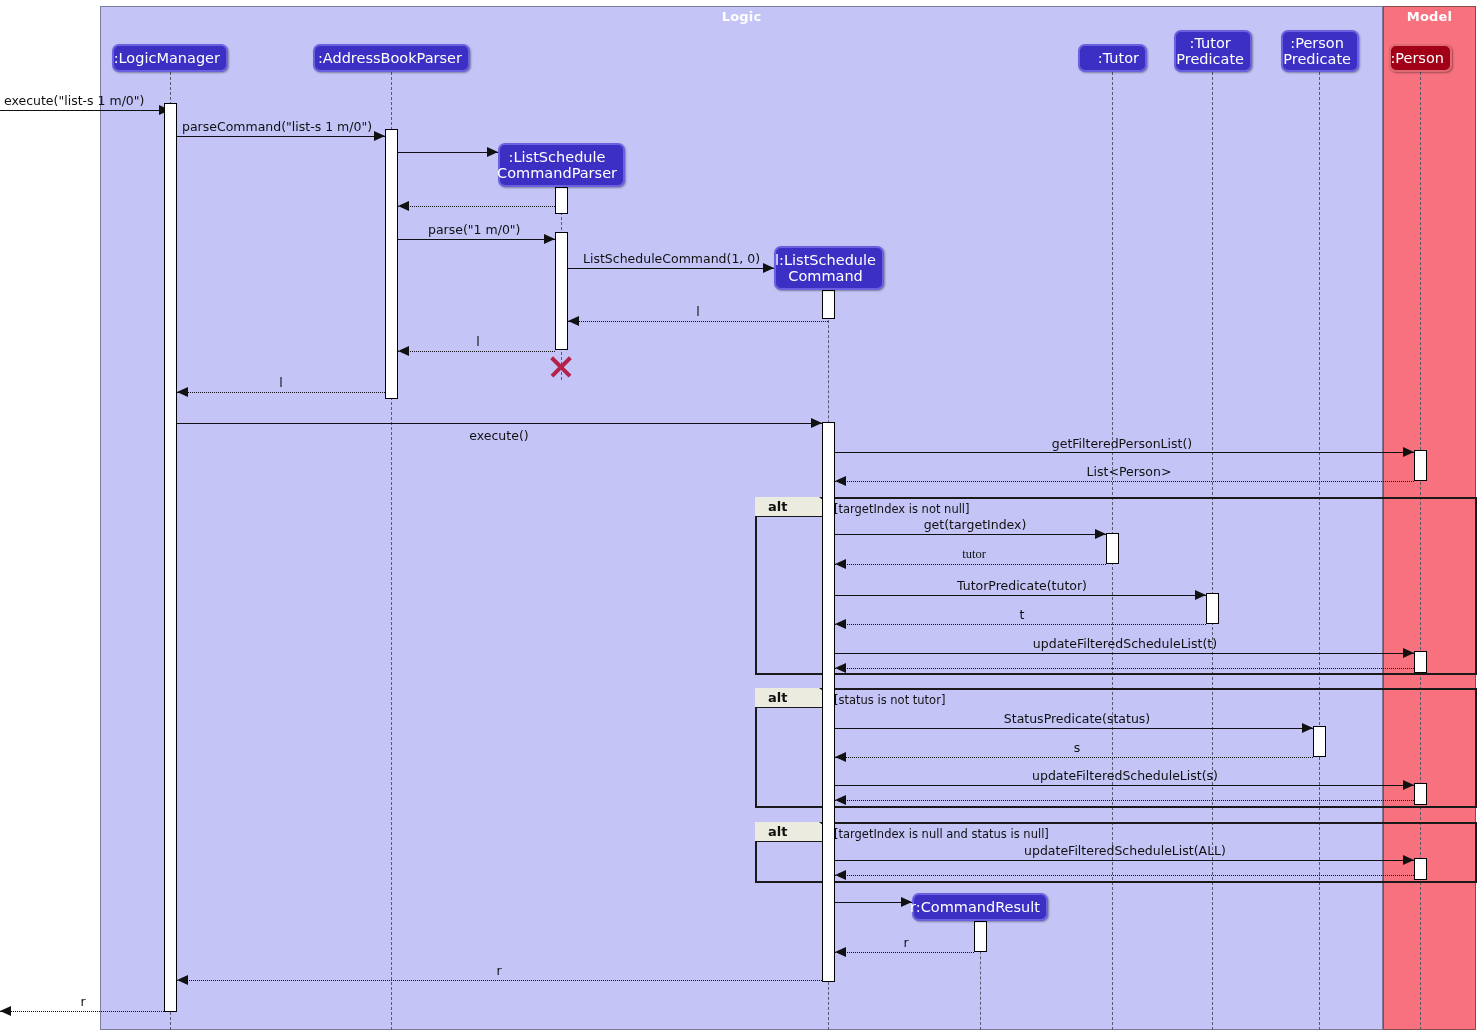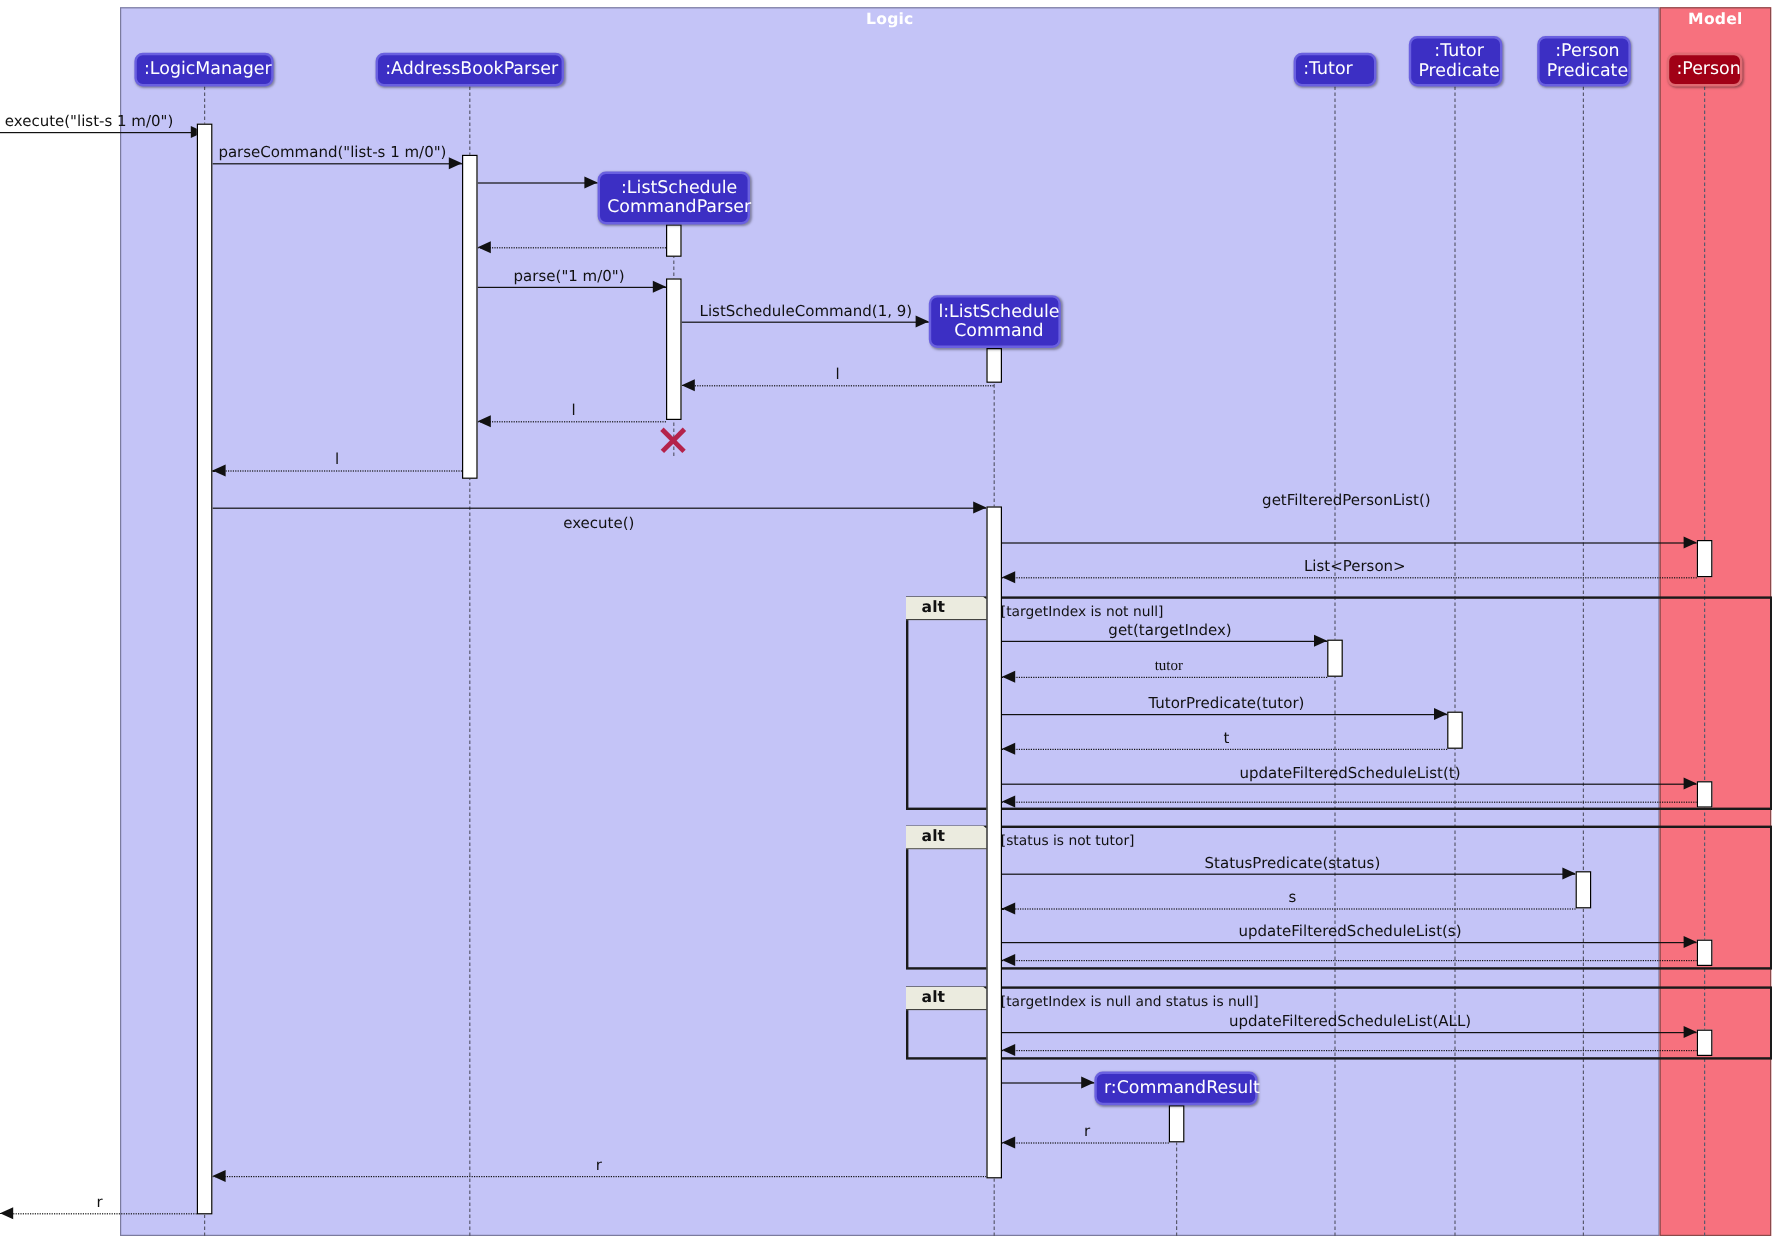--- a/index.html
+++ b/index.html
@@ -10,21 +10,21 @@
   .region{position:absolute;box-sizing:border-box;border:1px solid #7b7b9e;}
   .region-logic{background:#c4c4f7;}
   .region-model{background:#f7717e;border-color:#8a4a4a;}
   .region-title{position:absolute;color:#ffffff;font-weight:bold;font-size:13px;
                 text-align:center;letter-spacing:0.2px;}
 
   
   .pbox{position:absolute;box-sizing:border-box;background:#3c2fc4;color:#ffffff;
         border:2px solid #6a60e0;border-radius:7px;text-align:center;
         font-size:14.5px;line-height:16px;font-weight:500;
-        display:flex;align-items:center;justify-content:flex-start;
+        display:flex;align-items:center;justify-content:flex-end;
         padding:3px 6px;box-shadow:1px 1px 2px rgba(0,0,0,.35);}
   .pbox.model{background:#a10016;border-color:#e06a72;}
 
   
   .lifeline{position:absolute;width:0;border-left:1px dashed #5a5a6e;}
 
   
   .act{position:absolute;background:#ffffff;border:1.6px solid #000000;box-sizing:border-box;}
 
   
@@ -95,36 +95,36 @@
       <div class="msg-label" style="top: 119px; left: 182px;">parseCommand("list-s 1 m/0")</div>
       <div class="msg-line" style="left: 398px; top: 152px; width: 100px;"></div>
       <div class="arrowR" style="top: 147px; left: 487px;"></div>
       <div class="msg-line ret" style="left: 398px; top: 206px; width: 163px;"></div>
       <div class="arrowL" style="top: 201px; left: 398px;"></div>
       <div class="msg-line" style="left: 398px; top: 239px; width: 157px;"></div>
       <div class="arrowR" style="top: 234px; left: 544px;"></div>
       <div class="msg-label" style="top: 222px; left: 428px;">parse("1 m/0")</div>
       <div class="msg-line" style="left: 568px; top: 268px; width: 206px;"></div>
       <div class="arrowR" style="top: 263px; left: 763px;"></div>
-      <div class="msg-label" style="top: 251px; left: 583px;">ListScheduleCommand(1, 9)</div>
+      <div class="msg-label" style="top: 251px; left: 583px;">ListScheduleCommand(1, 0)</div>
       <div class="msg-line ret" style="left: 568px; top: 321px; width: 260px;"></div>
       <div class="arrowL" style="top: 316px; left: 568px;"></div>
       <div class="msg-label" style="top: 304px; left: 498px; width: 400px;">l</div>
       <div class="msg-line ret" style="left: 398px; top: 351px; width: 157px;"></div>
       <div class="arrowL" style="top: 346px; left: 398px;"></div>
       <div class="msg-label" style="top: 334px; left: 278px; width: 400px;">l</div>
       <div class="msg-line ret" style="left: 177px; top: 392px; width: 208px;"></div>
       <div class="arrowL" style="top: 387px; left: 177px;"></div>
       <div class="msg-label" style="top: 375px; left: 81px; width: 400px;">l</div>
       <div class="msg-line" style="left: 177px; top: 423px; width: 645px;"></div>
       <div class="arrowR" style="top: 418px; left: 811px;"></div>
       <div class="msg-label" style="top: 428px; left: 299px; width: 400px;">execute()</div>
       <div class="msg-line" style="left: 835px; top: 452px; width: 579px;"></div>
       <div class="arrowR" style="top: 447px; left: 1403px;"></div>
-      <div class="msg-label" style="top: 409px; left: 922px; width: 400px;">getFilteredPersonList()</div>
+      <div class="msg-label" style="top: 436px; left: 922px; width: 400px;">getFilteredPersonList()</div>
       <div class="msg-line ret" style="left: 835px; top: 481px; width: 579px;"></div>
       <div class="arrowL" style="top: 476px; left: 835px;"></div>
       <div class="msg-label" style="top: 464px; left: 929px; width: 400px;">List&lt;Person&gt;</div>
       <div class="msg-line" style="left: 835px; top: 534px; width: 271px;"></div>
       <div class="arrowR" style="top: 529px; left: 1095px;"></div>
       <div class="msg-label" style="top: 517px; left: 775px; width: 400px;">get(targetIndex)</div>
       <div class="msg-line ret" style="left: 835px; top: 564px; width: 271px;"></div>
       <div class="arrowL" style="top: 559px; left: 835px;"></div>
       <div class="msg-label" style="top: 547px; left: 774px; width: 400px; font-family: Liberation Serif, serif;">tutor</div>
       <div class="msg-line" style="left: 835px; top: 595px; width: 371px;"></div>

